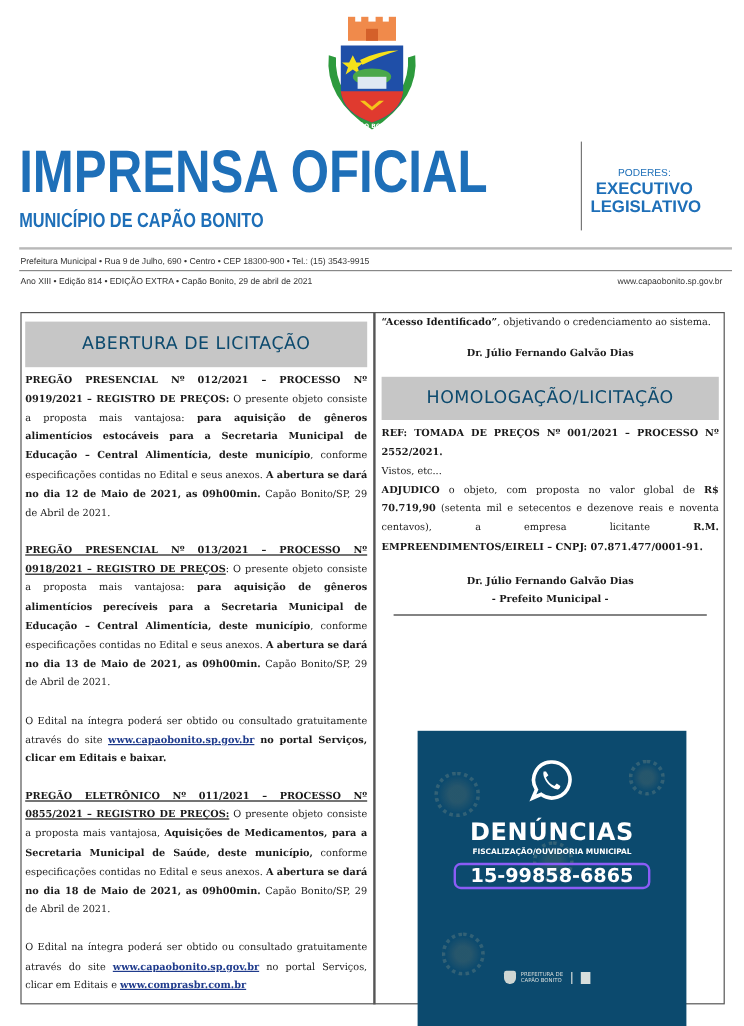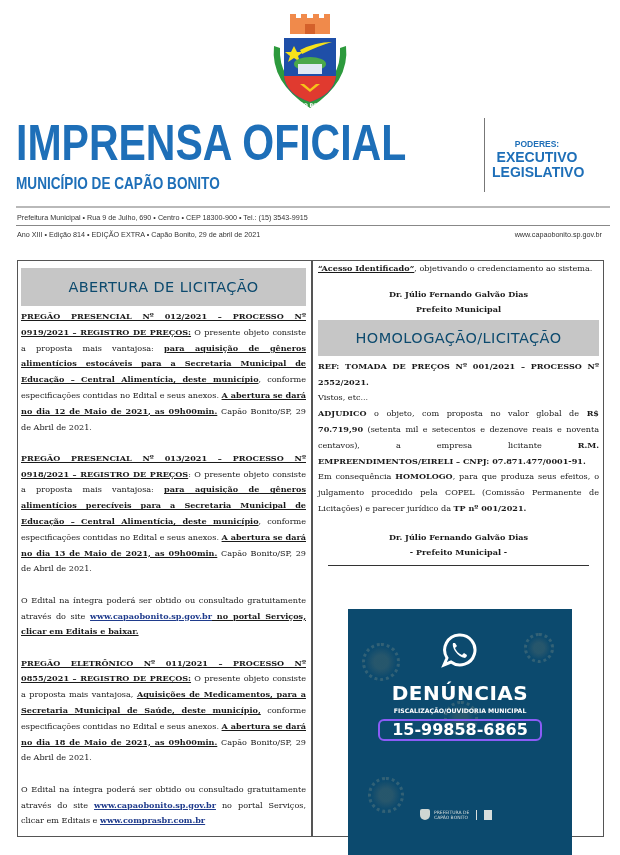--- a/index.html
+++ b/index.html
@@ -17,21 +17,21 @@
     }
     .masthead-sub {
       position: absolute; left: 16px; top: 174px;
       font-family: "Liberation Sans", sans-serif; font-weight: 700;
       font-size: 17px; line-height: 20px; color: #1e6fb8;
       transform: scaleX(0.8); transform-origin: left top; white-space: nowrap;
     }
     .masthead-divider { position: absolute; left: 484px; top: 118px; width: 1px; height: 74px; background: #777; }
     .powers { position: absolute; left: 492px; top: 138px; width: 90px; text-align: center;
       font-family: "Liberation Sans", sans-serif; color: #1e6fb8; }
-    .powers .label { font-size: 8.5px; font-weight: 700; line-height: 12px; }
+    .powers .label { font-size: 8.5px; font-weight: 400; line-height: 12px; }
     .powers .item { font-size: 14px; font-weight: 700; line-height: 15px; }
 
     
     .rule-top { position: absolute; left: 16px; top: 206px; width: 594px; height: 2px; background: #b9b9b9; }
     .info-line { position: absolute; left: 17px; font-family: "Liberation Sans", sans-serif; font-size: 7.2px; color: #333; white-space: nowrap; }
     .info-1 { top: 213px; }
     .rule-mid { position: absolute; left: 16px; top: 225px; width: 594px; height: 1px; background: #888; }
     .info-2 { top: 230px; }
     .info-url { position: absolute; right: 18px; top: 230px; font-family: "Liberation Sans", sans-serif; font-size: 7.2px; color: #333; }
 
@@ -42,24 +42,24 @@
     .col { position: absolute; top: 261px; font-size: 8.1px; line-height: 15.8px; text-align: justify; }
     .col-left { left: 21px; width: 285px; }
     .col-right { left: 318px; width: 281px; }
 
     .section-head {
       background: #c6c6c6; text-align: center;
       font-family: "DejaVu Sans", sans-serif; font-size: 14.5px; color: #0c4a6e;
       letter-spacing: 0.4px; font-weight: 400;
     }
     .col-left .section-head { height: 38px; line-height: 38px; margin-top: 7px; margin-bottom: 3px; }
-    .col-right .section-head { height: 36px; line-height: 36px; margin-top: 2px; margin-bottom: 3px; }
+    .col-right .section-head { height: 36px; line-height: 36px; margin-top: 12px; margin-bottom: 3px; }
 
     .para { margin-bottom: 15.5px; }
-    .para b { font-weight: 700; text-decoration: underline; }
+    .para b { font-weight: 700; }
     .u { text-decoration: underline; font-weight: 700; margin-top: 48px; }
     a.link { color: #1f3b8c; font-weight: 700; text-decoration: underline; }
 
     .sign { text-align: center; font-weight: 700; line-height: 15.5px; }
     .sign-block { margin-top: 13px; }
     .sign-rule { height: 1.5px; background: #333; margin: 4px 10px 4px 10px; }
 
     
     .banner { position: absolute; left: 348px; top: 609px; width: 224px; height: 272px;
       background: #0c4a6e; overflow: hidden; }
@@ -148,32 +148,28 @@
     <span>O Edital na íntegra poderá ser obtido ou consultado gratuitamente através do site </span><a class="link">www.capaobonito.sp.gov.br</a><span> no portal Serviços, clicar em Editais e </span><a class="link">www.comprasbr.com.br</a>
   </div>
 </div>
 
 <div class="col col-right">
   <div class="para" style="margin-bottom:10px;">
     <b>“Acesso Identificado”</b><span>, objetivando o credenciamento ao sistema.</span>
   </div>
   <div class="sign">
     <div>Dr. Júlio Fernando Galvão Dias</div>
-    <div>Prefeito Municipal</div>
   </div>
 
   <div class="section-head">HOMOLOGAÇÃO/LICITAÇÃO</div>
 
   <div><b>REF: TOMADA DE PREÇOS Nº 001/2021 – PROCESSO Nº 2552/2021.</b></div>
   <div>Vistos, etc...</div>
   <div>
     <b>ADJUDICO</b><span> o objeto, com proposta no valor global de </span><b>R$ 70.719,90</b><span> (setenta mil e setecentos e dezenove reais e noventa centavos), a empresa licitante </span><b>R.M. EMPREENDIMENTOS/EIRELI – CNPJ: 07.871.477/0001-91.</b>
-  </div>
-  <div>
-    <span>Em consequência </span><b>HOMOLOGO</b><span>, para que produza seus efeitos, o julgamento procedido pela COPEL (Comissão Permanente de Licitações) e parecer jurídico da </span><b>TP nº 001/2021.</b>
   </div>
 
   <div class="sign sign-block">
     <div>Dr. Júlio Fernando Galvão Dias</div>
     <div>- Prefeito Municipal -</div>
   </div>
   <div class="sign-rule"></div>
 </div>
 
 <div class="banner">

